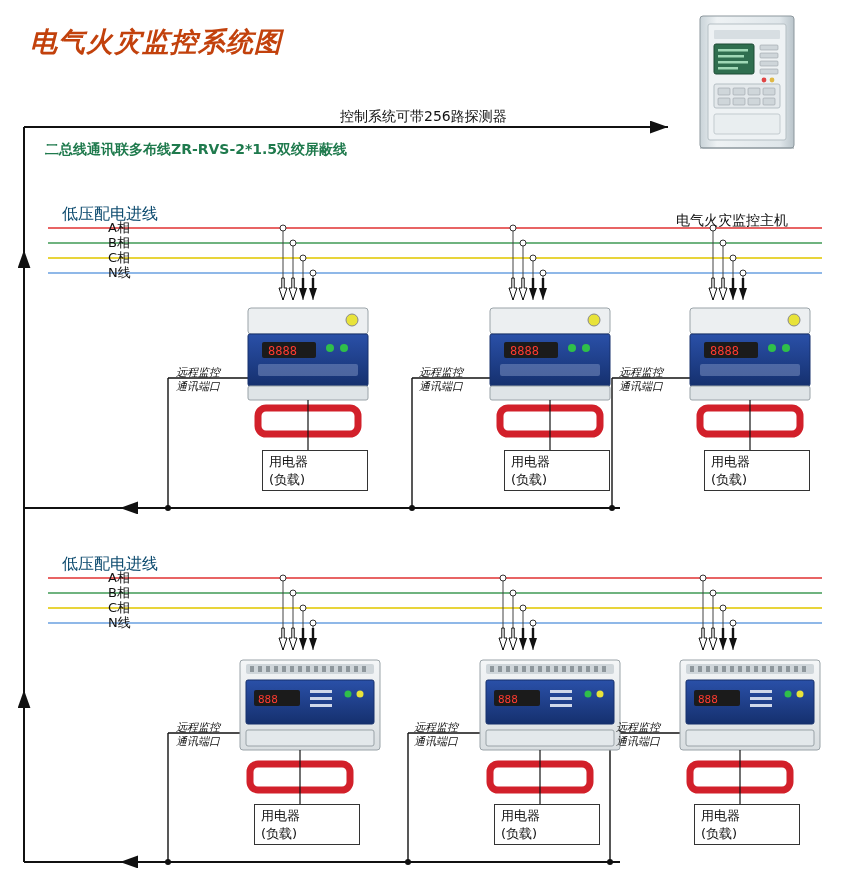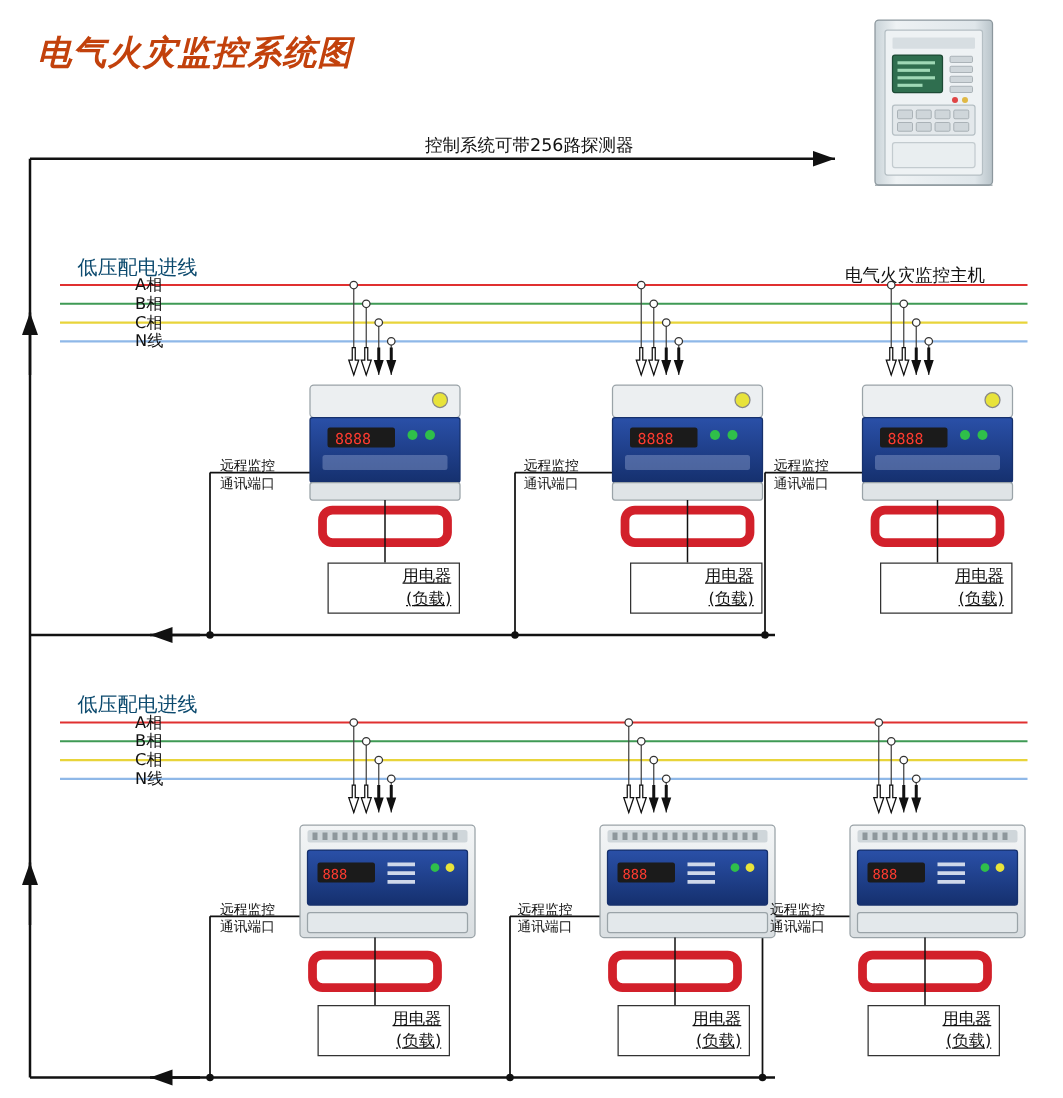--- a/index.html
+++ b/index.html
@@ -27,26 +27,26 @@
   .host-label{
     left:676px;top:164px;font-size:14px;color:#111;margin-top:48px;
   }
   .incoming{
     font-size:16px;color:#0c4a6e;
   }
   .phase-label{
     font-size:13px;color:#111;margin-left:36px;
   }
   .port-label{
-    font-size:11px;color:#111;line-height:1.25;text-align:right;
+    font-size:11px;color:#111;line-height:1.25;text-align:right;font-style:italic;
   }
   .load-box{
     border:1px solid #333;background:#fff;
-    font-size:13px;text-align:right;line-height:1.35;
-    padding:2px 6px;color:#111;text-decoration:underline;
+    font-size:13px;text-align:left;line-height:1.35;
+    padding:2px 6px;color:#111;
   }
   svg{position:absolute;left:0;top:0;}
 </style>
 </head>
 <body>
 
 <div id="stage">
 
   <svg width="850" height="878">
     <defs>
@@ -381,20 +381,21 @@
         <rect x="748" y="98" width="12" height="7" rx="1"></rect>
         <rect x="763" y="98" width="12" height="7" rx="1"></rect>
       </g>
       <rect x="714" y="114" width="66" height="20" rx="2" fill="#e9eef0" stroke="#c3cbcf"></rect>
       <line x1="700" y1="148" x2="794" y2="148" stroke="#8c979d"></line>
     </g>
   </svg>
 
   <div class="abs title">电气火灾监控系统图</div>
   <div class="abs note-top">控制系统可带256路探测器</div>
+  <div class="abs bus-label">二总线通讯联多布线ZR-RVS-2*1.5双绞屏蔽线</div>
   <div class="abs host-label">电气火灾监控主机</div>
 
   <div class="abs incoming" style="left:62px;top:204px;">低压配电进线</div>
   <div class="abs phase-label" style="left:72px;top:219px;">A相</div>
   <div class="abs phase-label" style="left:72px;top:234px;">B相</div>
   <div class="abs phase-label" style="left:72px;top:249px;">C相</div>
   <div class="abs phase-label" style="left:72px;top:264px;">N线</div>
 
   <div class="abs port-label" style="left:176px;top:366px;">
     <div>远程监控</div>

